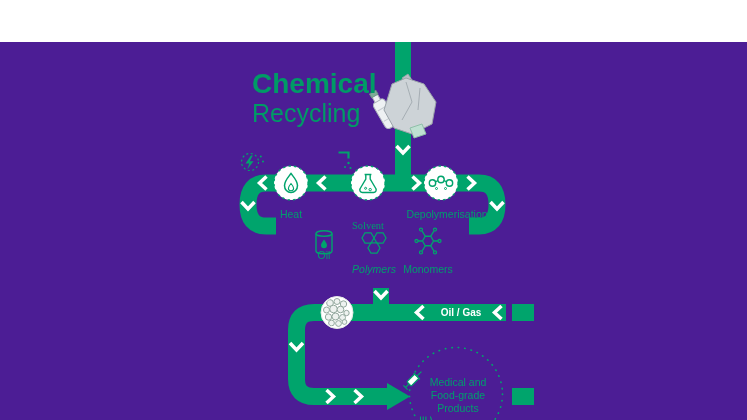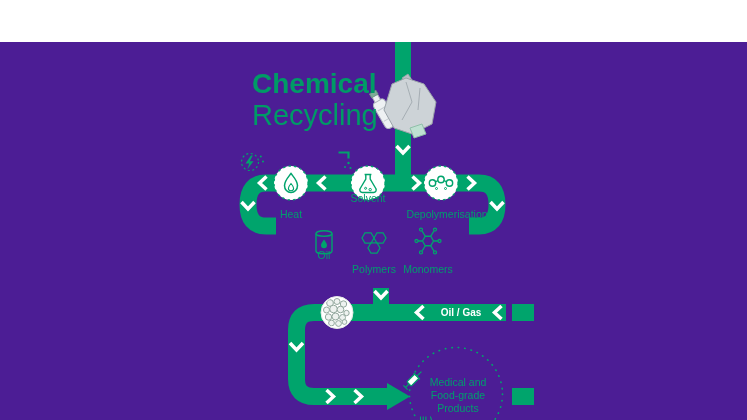--- a/index.html
+++ b/index.html
@@ -3,21 +3,21 @@
 <meta charset="utf-8">
 <style>
   html,body { margin:0; padding:0; background:#ffffff; }
   .canvas {
     position:relative; width:747px; height:385px; background:#4c1d95;
     overflow:hidden; font-family:"Liberation Sans", sans-serif;margin-top:42px;
   }
   .diagram { position:absolute; left:0; top:0; }
   .title { position:absolute; left:252px; top:26px; color:#009a66; line-height:1.12; z-index:3; }
   .title .bold { display:block; font-size:28px; font-weight:bold; }
-  .title .reg  { display:block; font-size:29px; font-weight:400; }
+  .title .reg  { display:block; font-size:25px; font-weight:400; }
   .label {
     position:absolute; transform:translateX(-50%); color:#009e6d;
     font-size:10.5px; white-space:nowrap; text-align:right; z-index:3;
   }
   .oilgas {
     position:absolute; transform:translateX(-50%); color:#ffffff;
     font-size:10px; white-space:nowrap; z-index:3;
   }
   .products {
     position:absolute; left:458px; top:334px; transform:translateX(-50%);
@@ -166,25 +166,25 @@
       <path d="M430.3 374.5 Q432.6 379 430.5 382.5 V389.5"></path>
     </g>
   </svg>
 
   <div class="title">
     <span class="bold">Chemical</span>
     <span class="reg">Recycling</span>
   </div>
 
   <div class="label" style="left:291px; top:166px;">Heat</div>
-  <div class="label" style="left:368px; top:150px;">Solvent</div>
+  <div class="label" style="left:368px; top:178px;font-family:Liberation Serif, serif;">Solvent</div>
   <div class="label" style="left:447px; top:166px;">Depolymerisation</div>
 
   <div class="label" style="left:324px; top:207px;">Oil</div>
-  <div class="label" style="left:374px; top:221px;">Polymers</div>
+  <div class="label" style="left:374px; top:221px;font-style:italic;">Polymers</div>
   <div class="label" style="left:428px; top:221px;">Monomers</div>
 
   <div class="oilgas" style="left:461px; top:265px;font-weight:bold;">Oil / Gas</div>
 
   <div class="products">
     <span>Medical and</span>
     <span>Food-grade</span>
     <span>Products</span>
   </div>
 

